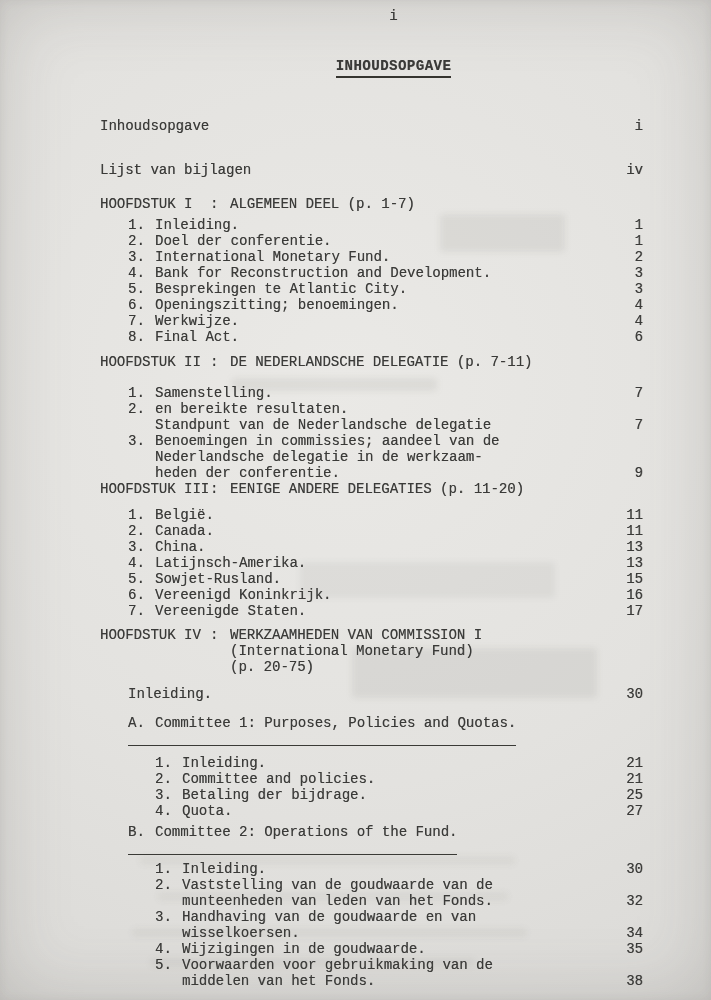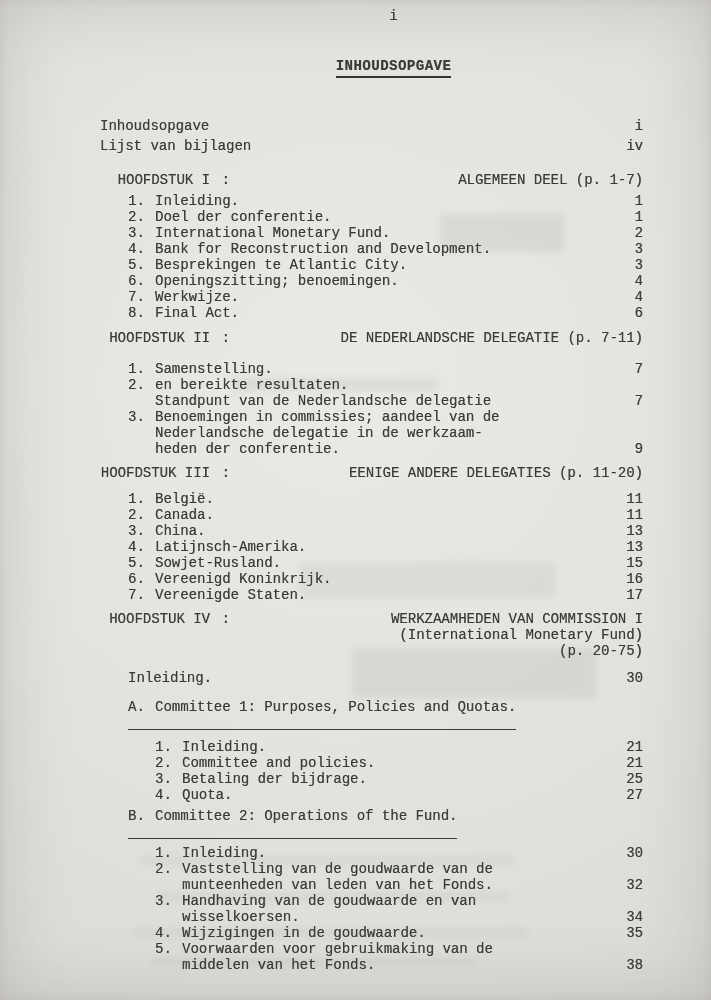--- a/index.html
+++ b/index.html
@@ -49,33 +49,33 @@
   .doc-title {
     display: inline-block;
     font-weight: bold;
     letter-spacing: 0.5px;
     border-bottom: 2px solid #35342f;
     padding-bottom: 2px;
   }
 
   .front-list { margin-top: 40px; }
   .front-item { display: flex; justify-content: space-between; }
-  .front-item + .front-item { margin-top: 4px; }
-
-  .ch-head { display: flex; align-items: flex-start; text-align: right; }
+  .front-item + .front-item { margin-top: 28px; }
+
+  .ch-head { display: flex; align-items: flex-start; }
   .ch-label { width: 110px; flex: none; white-space: nowrap; }
   .ch-colon { width: 20px; flex: none; }
   .ch-titles { flex: 1; }
   .ch-title-line { display: block; }
 
   .chapter-1 { margin-top: 18px; }
   .chapter-1 .items { margin-top: 5px; }
   .chapter-2 { margin-top: 9px; }
   .chapter-2 .items { margin-top: 15px; }
-  .chapter-3 { margin-top: 8px; }
+  .chapter-3 { }
   .chapter-3 .items { margin-top: 10px; }
   .chapter-4 { margin-top: 8px; }
 
   .items, .sub-items { padding-left: 28px; }
   .toc-item { display: flex; align-items: flex-end; }
   .item-num { width: 27px; flex: none; align-self: flex-start; }
   .item-lines { flex: 1; }
   .item-line { display: block; }
   .item-page { flex: none; min-width: 36px; text-align: right; }
 

